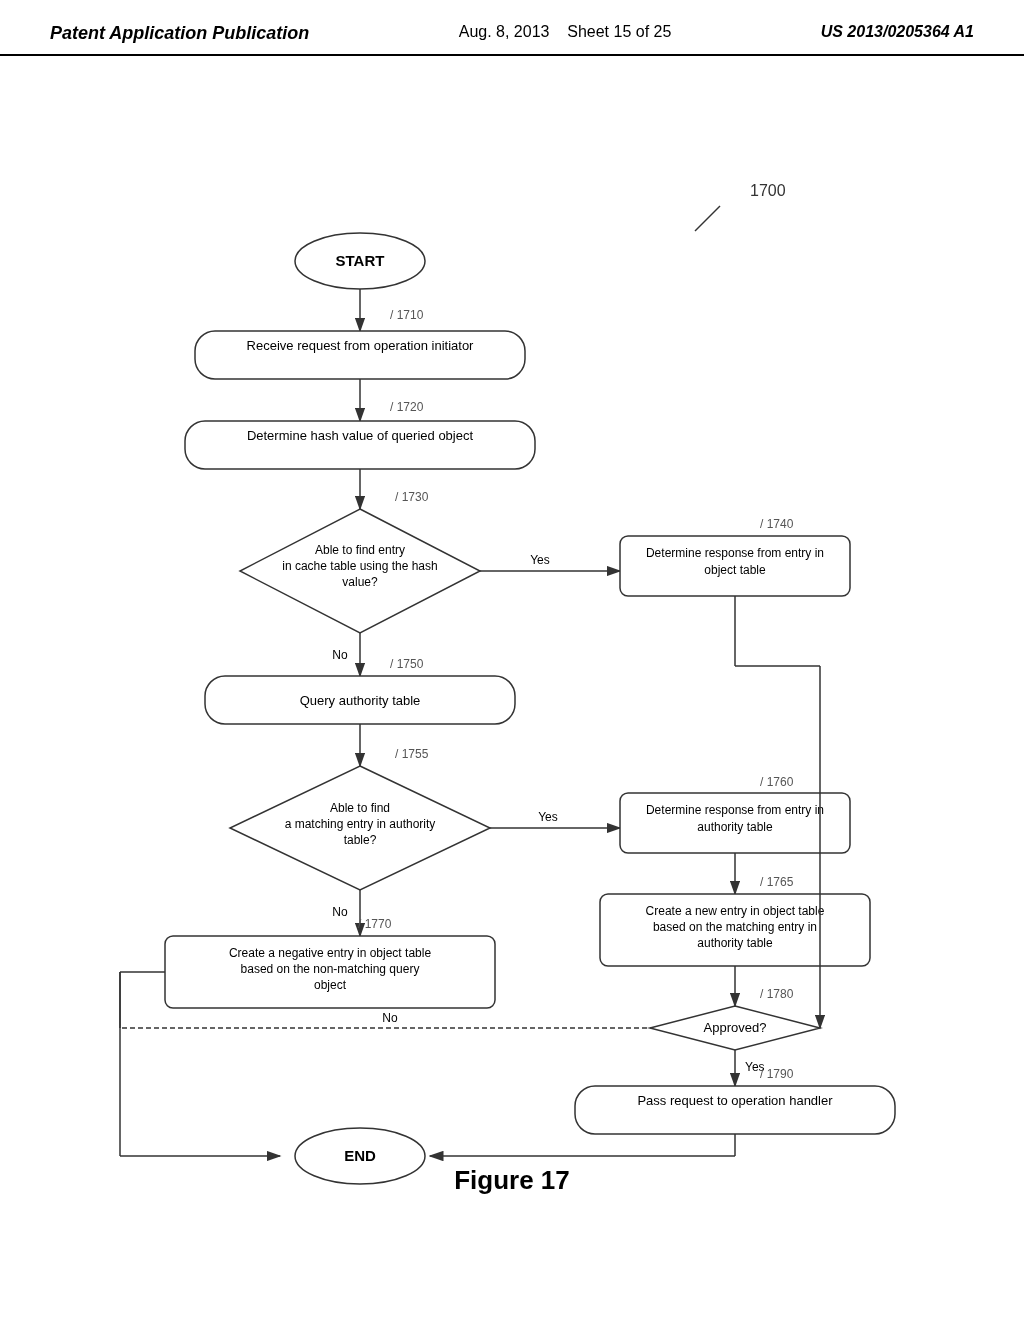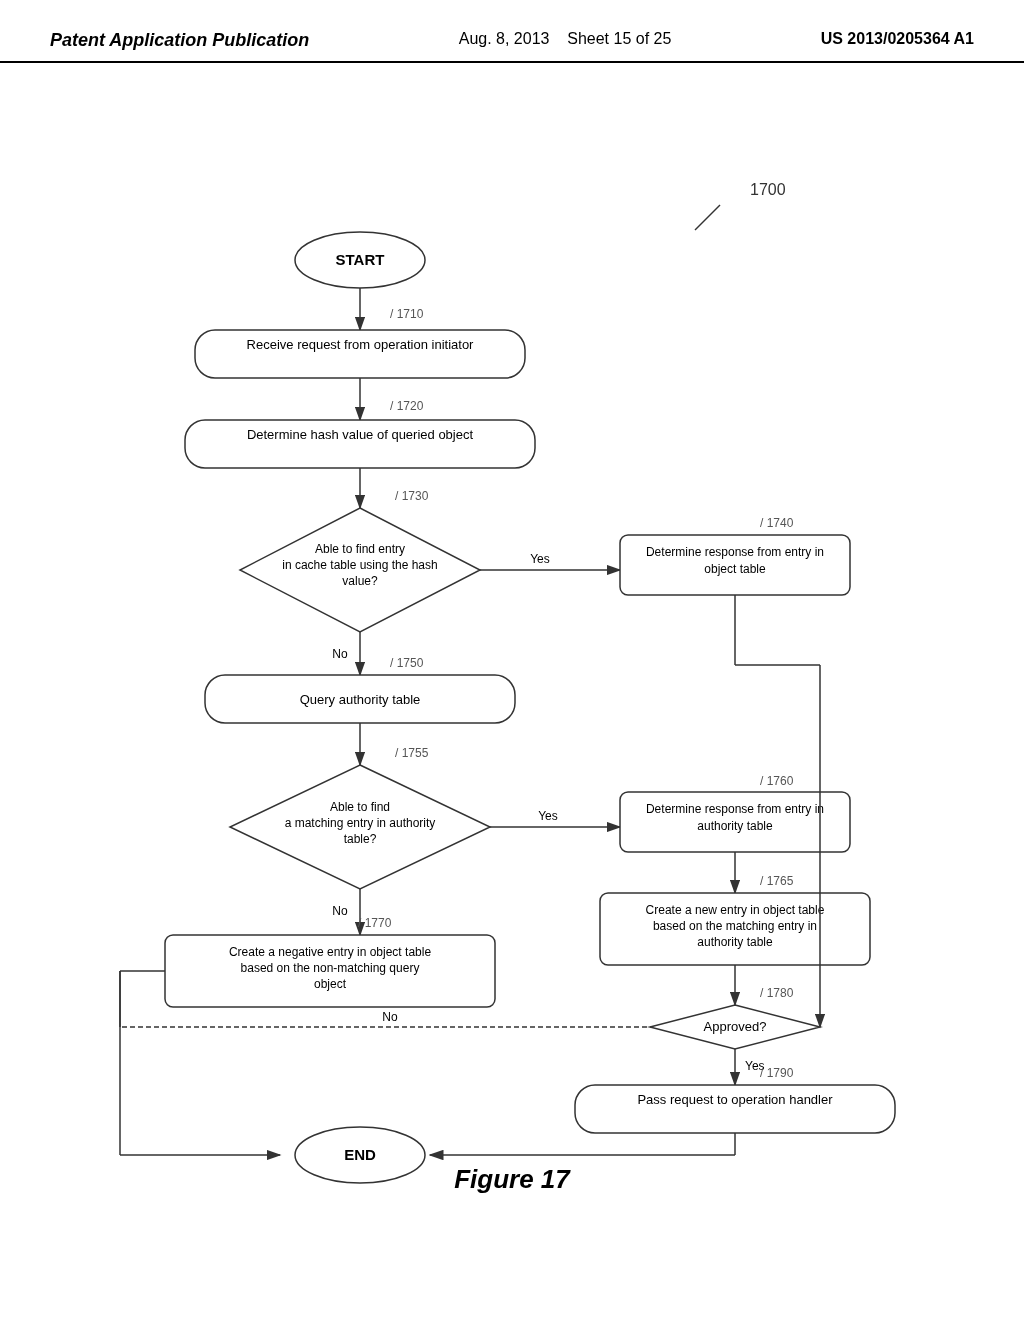--- a/index.html
+++ b/index.html
@@ -17,35 +17,36 @@
       min-height: 1320px;
       background: #fff;
       position: relative;
     }
 
     
     .header {
       display: flex;
       justify-content: space-between;
       align-items: flex-start;
-      padding: 30px 50px 10px 50px;
+      padding: 23px 50px 10px 50px;
       border-bottom: 2px solid #000;
-      margin-bottom: 2px;
+      margin-bottom: 10px;
     }
     .header-left {
       font-size: 18px;
       font-weight: bold;
       font-style: italic;
     }
     .header-center {
       font-size: 16px;
     }
     .header-right {
       font-size: 16px;
       font-weight: bold;
+      font-style: italic;
     }
 
     
     .diagram-area {
       position: relative;
       width: 100%;
       height: 1160px;
     }
 
     svg.flowchart {
@@ -57,21 +58,20 @@
     }
 
     
     .figure-label {
       position: absolute;
       bottom: 30px;
       left: 50%;
       transform: translateX(-50%);
       font-size: 26px;
       font-weight: bold;
-      font-style: italic;
     }
   </style>
 </head>
 <body>
 
 <div class="page">
 
   <div class="header">
     <div class="header-left">Patent Application Publication</div>
     <div class="header-center">

